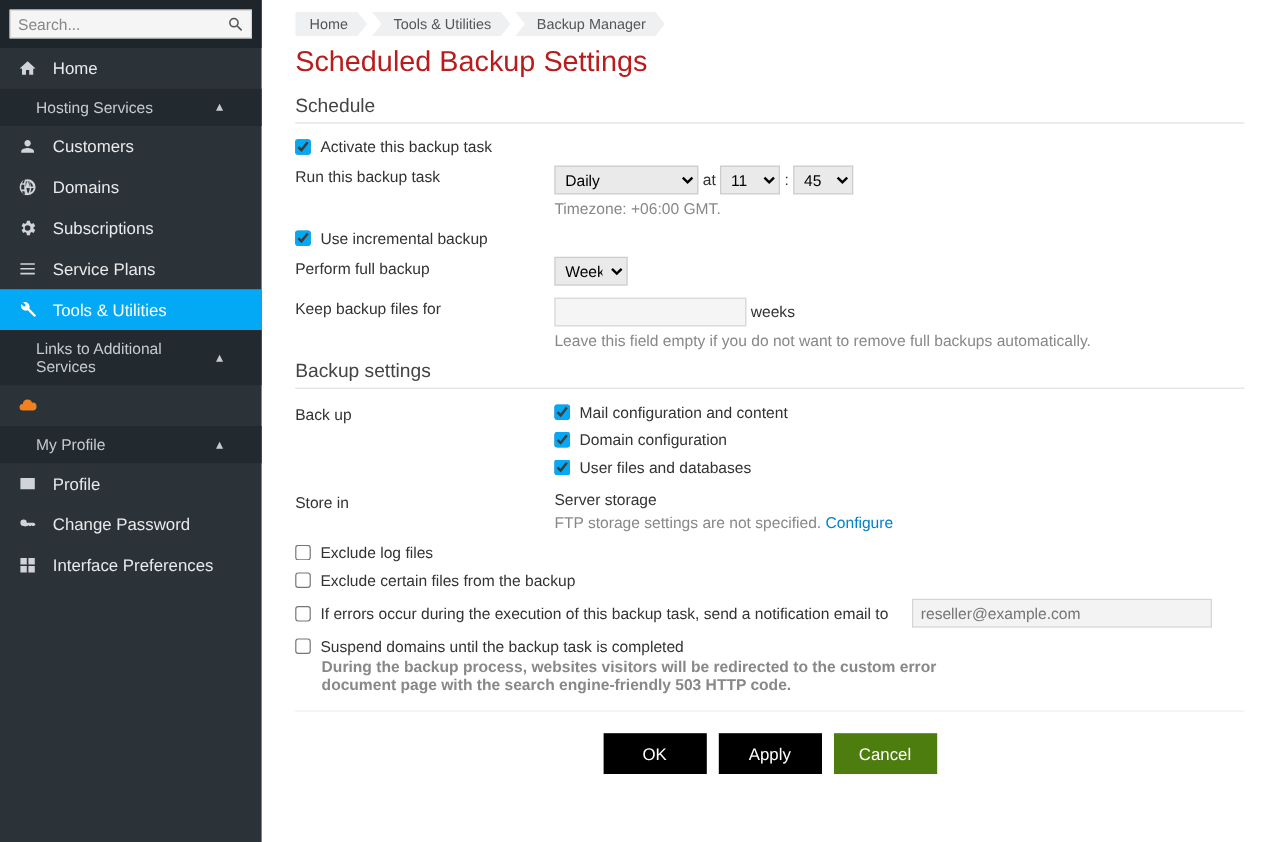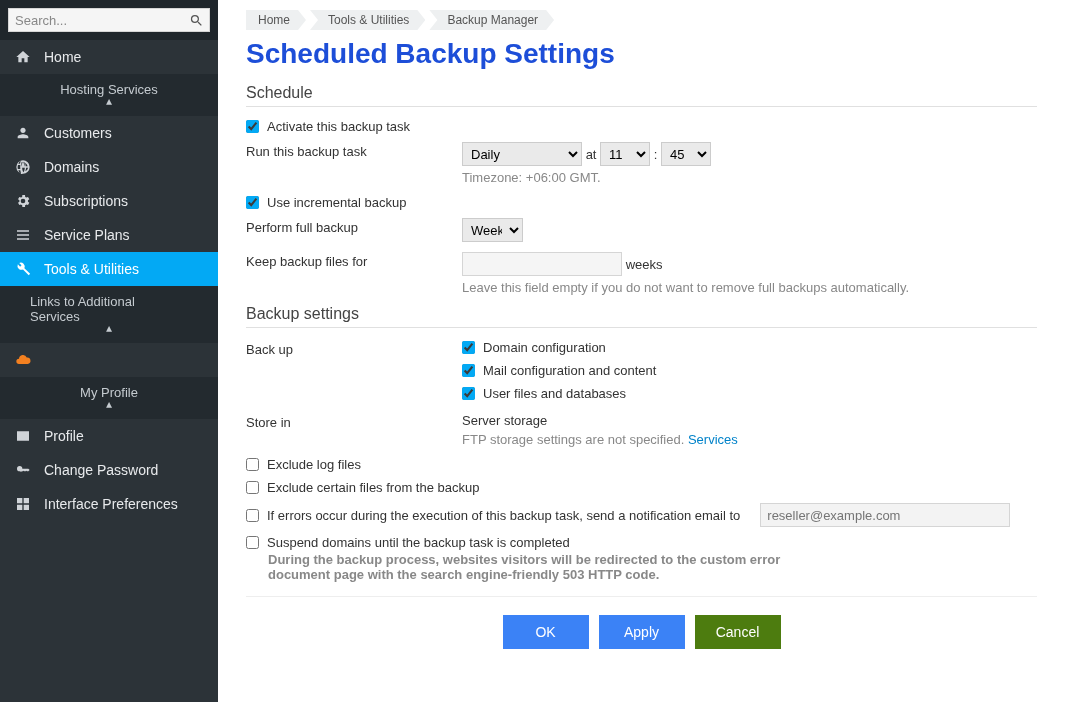--- a/index.html
+++ b/index.html
@@ -12,31 +12,31 @@
 .search-box { position: relative; }
 .search-input { width: 100%; height: 26px; padding: 3px 26px 3px 8px; border: none; background: #fff; font-size: 13px; color: #333; outline: none; }
 .search-input::placeholder { color: #888; }
 .search-icon { position: absolute; right: 6px; top: 5px; color: #555; }
 
 .nav-item { display: flex; align-items: center; gap: 12px; padding: 9px 14px; cursor: pointer; color: #e8eaec; }
 .nav-item.active { background: #03a9f4; color: #fff; }
 .nav-item .icn { width: 18px; display: inline-flex; justify-content: center; color: #d0d4d8; }
 .nav-item.active .icn { color: #fff; }
 
-.nav-section { display: flex; justify-content: space-between; align-items: center; padding: 8px 30px; background: #232a2f; color: #c5cbd0; cursor: pointer; font-size: 13px; flex-direction: column; }
+.nav-section { display: flex; justify-content: space-between; align-items: center; padding: 8px 30px; background: #232a2f; color: #c5cbd0; cursor: pointer; font-size: 13px; }
 .chev { font-size: 10px; transform: rotate(180deg); }
 
 
 .main { flex: 1; padding: 10px 28px 20px 28px; overflow: auto; }
 
 .breadcrumb { display: flex; align-items: center; gap: 0; margin-bottom: 8px; font-size: 12px; }
 .crumb { position: relative; background: #eef0f1; color: #555; padding: 3px 16px 3px 18px; margin-right: 4px; clip-path: polygon(0 0, calc(100% - 8px) 0, 100% 50%, calc(100% - 8px) 100%, 0 100%, 8px 50%); cursor: pointer; }
 .crumb:first-child { padding-left: 12px; clip-path: polygon(0 0, calc(100% - 8px) 0, 100% 50%, calc(100% - 8px) 100%, 0 100%); }
 
-h1 { font-size: 28px; font-weight: 700; color: #1d4ed8; margin-bottom: 14px; }
+h1 { font-size: 24px; font-weight: 400; color: #b91c1c; margin-bottom: 14px; }
 h2 { font-size: 16px; font-weight: 400; color: #444; border-bottom: 1px solid #e0e0e0; padding-bottom: 4px; margin-top: 10px; margin-bottom: 12px; }
 
 .form-row { display: flex; align-items: flex-start; margin-bottom: 10px; }
 .form-row.tight { margin-bottom: 4px; }
 .form-label { width: 216px; padding-top: 2px; color: #333; font-size: 13px; flex-shrink: 0; }
 .form-field { flex: 1; }
 .form-hint { color: #888; font-size: 13px; margin-top: 4px; }
 
 select { height: 24px; border: 1px solid #ccc; background: #eaeaea; padding: 0 4px; font-size: 13px; cursor: pointer; }
 input[type="text"] { height: 24px; border: 1px solid #d5d5d5; background: #f5f5f5; padding: 0 6px; font-size: 13px; }
@@ -44,21 +44,21 @@
 .checkbox-line input[type="checkbox"] { accent-color: #03a9f4; width: 13px; height: 13px; cursor: pointer; }
 .checkbox-line label { cursor: pointer; }
 .block-indent { margin-left: 22px; color: #888; font-size: 13px; margin-bottom: 10px; }
 
 a.link { color: #0082c9; text-decoration: none; cursor: pointer; }
 
 hr.thin { border: none; border-top: 1px solid #eee; margin: 14px 0; }
 
 .btn-row { display: flex; gap: 10px; justify-content: center; margin-top: 18px; }
 .btn { min-width: 86px; height: 34px; border: none; font-size: 14px; cursor: pointer; color: #fff; }
-.btn-primary { background: #3b82f6; }
+.btn-primary { background: #000000; }
 .btn-primary:first-child { padding: 0 24px; }
 .btn-cancel { background: #4d7c0f; }
 
 .svg-icn { fill: currentColor; }
 </style>
 </head>
 <body>
 
 <div class="layout">
 
@@ -228,39 +228,39 @@
       </div>
     </div>
 
     <h2>Backup settings</h2>
 
     <div class="form-row tight">
       <div class="form-label">Back up</div>
       <div class="form-field">
         <div class="checkbox-line">
             <input type="checkbox" checked="" style="">
-            <label>Domain configuration</label>
+            <label>Mail configuration and content</label>
           </div>
         <div class="checkbox-line">
             <input type="checkbox" checked="" style="">
-            <label>Mail configuration and content</label>
+            <label>Domain configuration</label>
           </div>
         <div class="checkbox-line">
             <input type="checkbox" checked="" style="">
             <label>User files and databases</label>
           </div>
       </div>
     </div>
 
     <div class="form-row">
       <div class="form-label">Store in</div>
       <div class="form-field">
         <div>Server storage</div>
         <div class="form-hint">
-          <span>FTP storage settings are not specified. </span><a class="link">Services</a>
+          <span>FTP storage settings are not specified. </span><a class="link">Configure</a>
         </div>
       </div>
     </div>
 
     <div class="checkbox-line">
       <input type="checkbox" style="">
       <label>Exclude log files</label>
     </div>
     <div class="checkbox-line">
       <input type="checkbox" style="">

